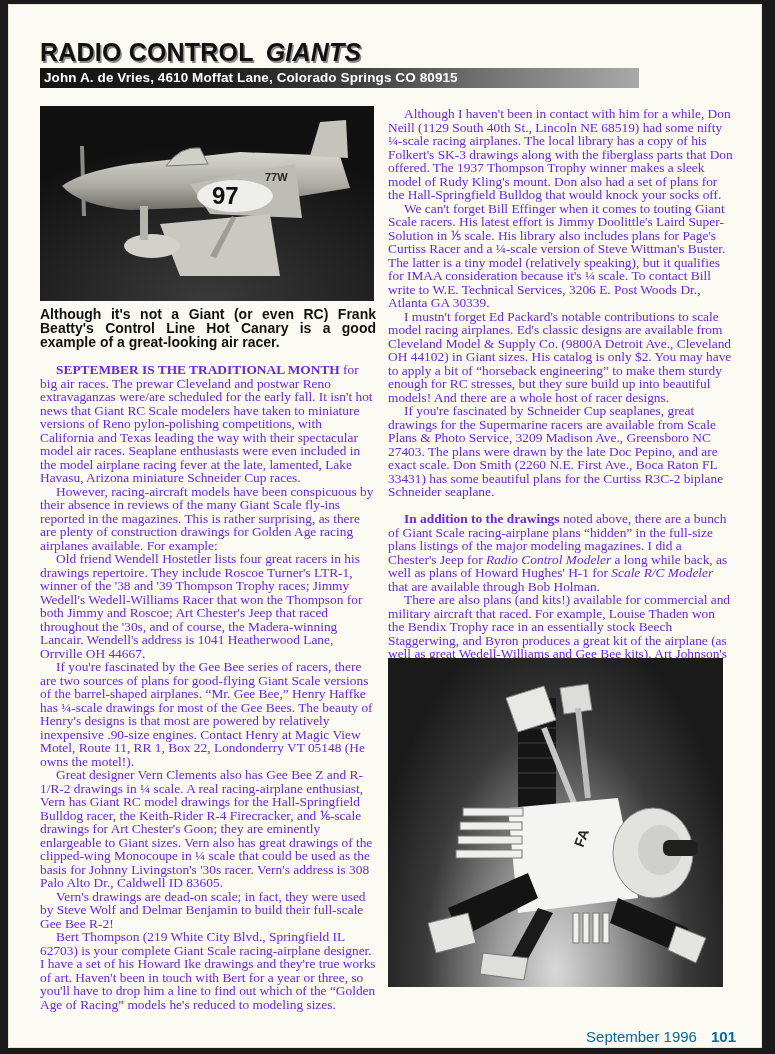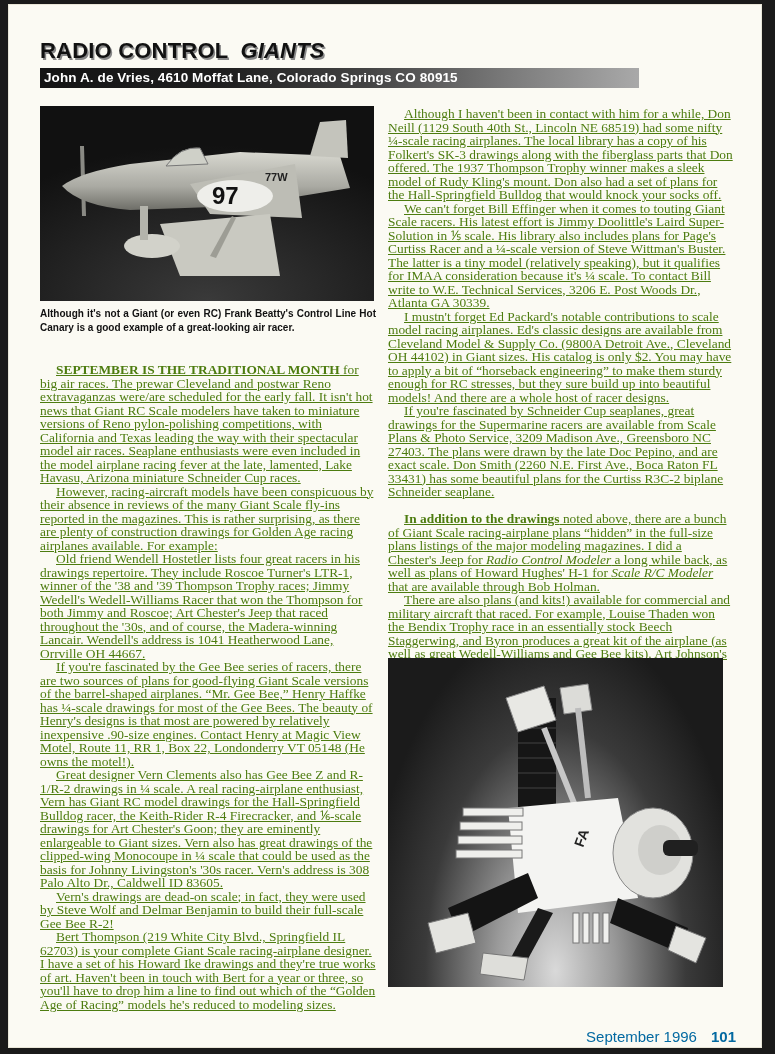--- a/index.html
+++ b/index.html
@@ -9,21 +9,21 @@
     font-family: "Liberation Serif", serif;
   }
   .page {
     position: absolute; left: 8px; top: 4px; width: 754px; height: 1044px;
     background: #fbfaf3;
     box-shadow: inset 0 0 0 1px #e9e6d8;
   }
   .title {
     position: absolute; left: 32px; top: 36px;
     font-family: "Liberation Sans", sans-serif; font-weight: bold;
-    font-size: 22px; letter-spacing: 0.2px; color: #111;
+    font-size: 25px; letter-spacing: 0.2px; color: #111;
     text-shadow: 1.5px 1.5px 0 #888;
     white-space: nowrap; line-height: 1;
   }
   .title .giants { font-style: italic; margin-left: 12px; }
   .author-bar {
     position: absolute; left: 32px; top: 64px; width: 599px; height: 20px;
     background: linear-gradient(to right, #141414 0%, #1e1e1e 30%, #444 55%, #7a7a7a 78%, #a9a9a9 100%);
   }
   .author-bar span {
     position: absolute; left: 4px; top: 2px;
@@ -32,26 +32,26 @@
   }
   .photo {
     position: absolute; overflow: hidden;
   }
   .photo1 { left: 32px; top: 102px; width: 334px; height: 195px; background: #151515; }
   .photo2 { left: 380px; top: 654px; width: 335px; height: 329px;
     background: radial-gradient(ellipse at 50% 95%, #d9d9d9 0%, #9a9a9a 25%, #3a3a3a 55%, #1b1b1b 80%); }
   .caption {
     position: absolute;
     font-family: "Liberation Sans", sans-serif; font-weight: bold;
-    font-size: 10px; line-height: 14px; color: #111; text-align: justify;
+    font-size: 14px; line-height: 14px; color: #111; text-align: justify;
   }
   .caption1 { left: 32px; top: 303px; width: 336px; }
   .caption2 { left: 380px; top: 989px; width: 345px; }
   .col {
-    position: absolute; font-size: 13.4px; line-height: 13.5px; color: #4d7c0f; text-decoration: underline;
+    position: absolute; font-size: 13.4px; line-height: 13.5px; color: #6d28d9;
   }
   .col p { margin: 0; text-indent: 16px; }
   .col p.noindent { text-indent: 0; }
   .col p.gap { margin-top: 13.5px; }
   .colL { left: 32px; top: 359px; width: 338px; }
   .colR { left: 380px; top: 103px; width: 345px; }
   .lead { font-weight: bold; margin-left: 16px; }
   .footer {
     position: absolute; right: 26px; top: 1024px;
     font-family: "Liberation Sans", sans-serif; font-size: 15px; color: #0369a1; white-space: nowrap;

